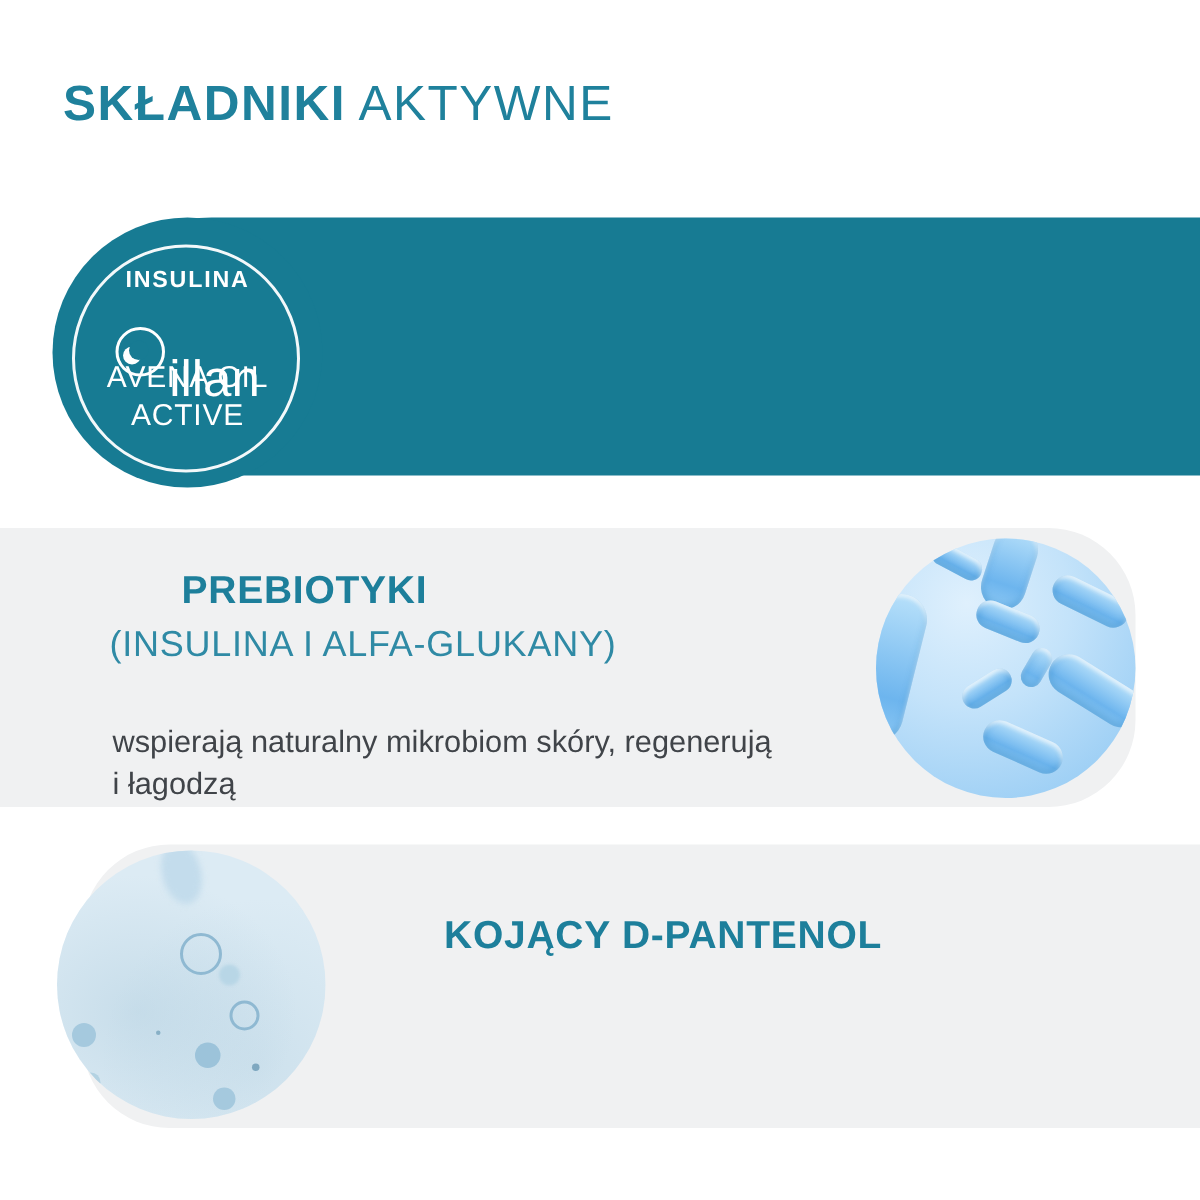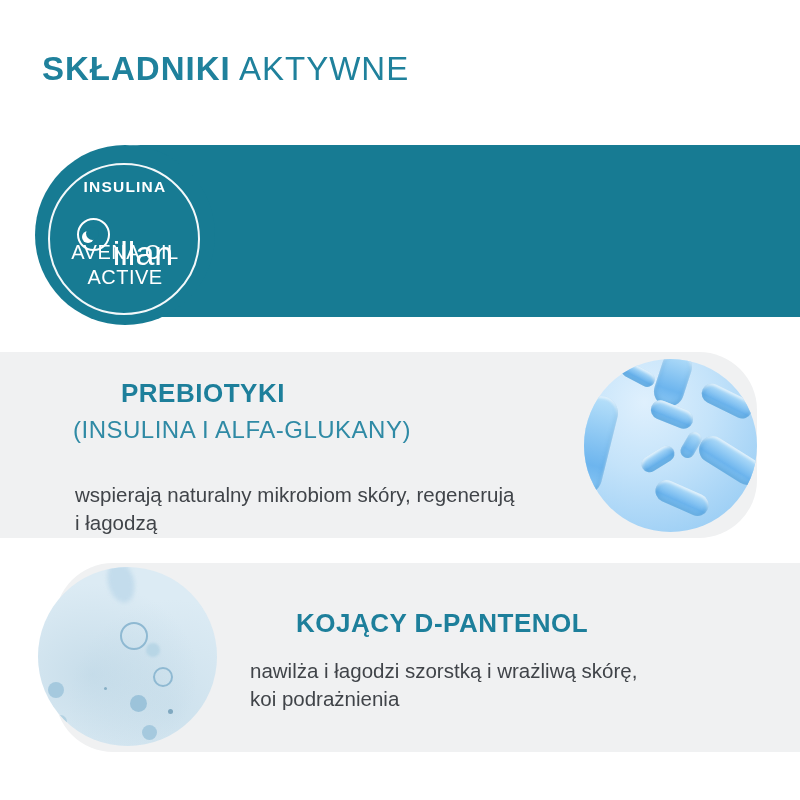--- a/index.html
+++ b/index.html
@@ -139,22 +139,20 @@
     <div class="rod rod4"></div>
     <div class="rod rod5"></div>
     <div class="rod rod6"></div>
     <div class="rod rod7"></div>
     <div class="rod rod8"></div>
     <div class="rod rod9"></div>
   </div>
 
   <div class="abs band2">
     <div class="abs h1 h-teal-bold">KOJĄCY D-PANTENOL</div>
-    <div class="abs desc body-text">nawilża i łagodzi szorstką i wrażliwą skórę,
-koi podrażnienia</div>
   </div>
 
   <div class="abs water-circle">
     <div class="w-overlay"></div>
     <div class="wdrop drop-top"></div>
     <div class="wdrop ring1"></div>
     <div class="wdrop ring2"></div>
     <div class="wdrop dot1"></div>
     <div class="wdrop dot2"></div>
     <div class="wdrop dot3"></div>

